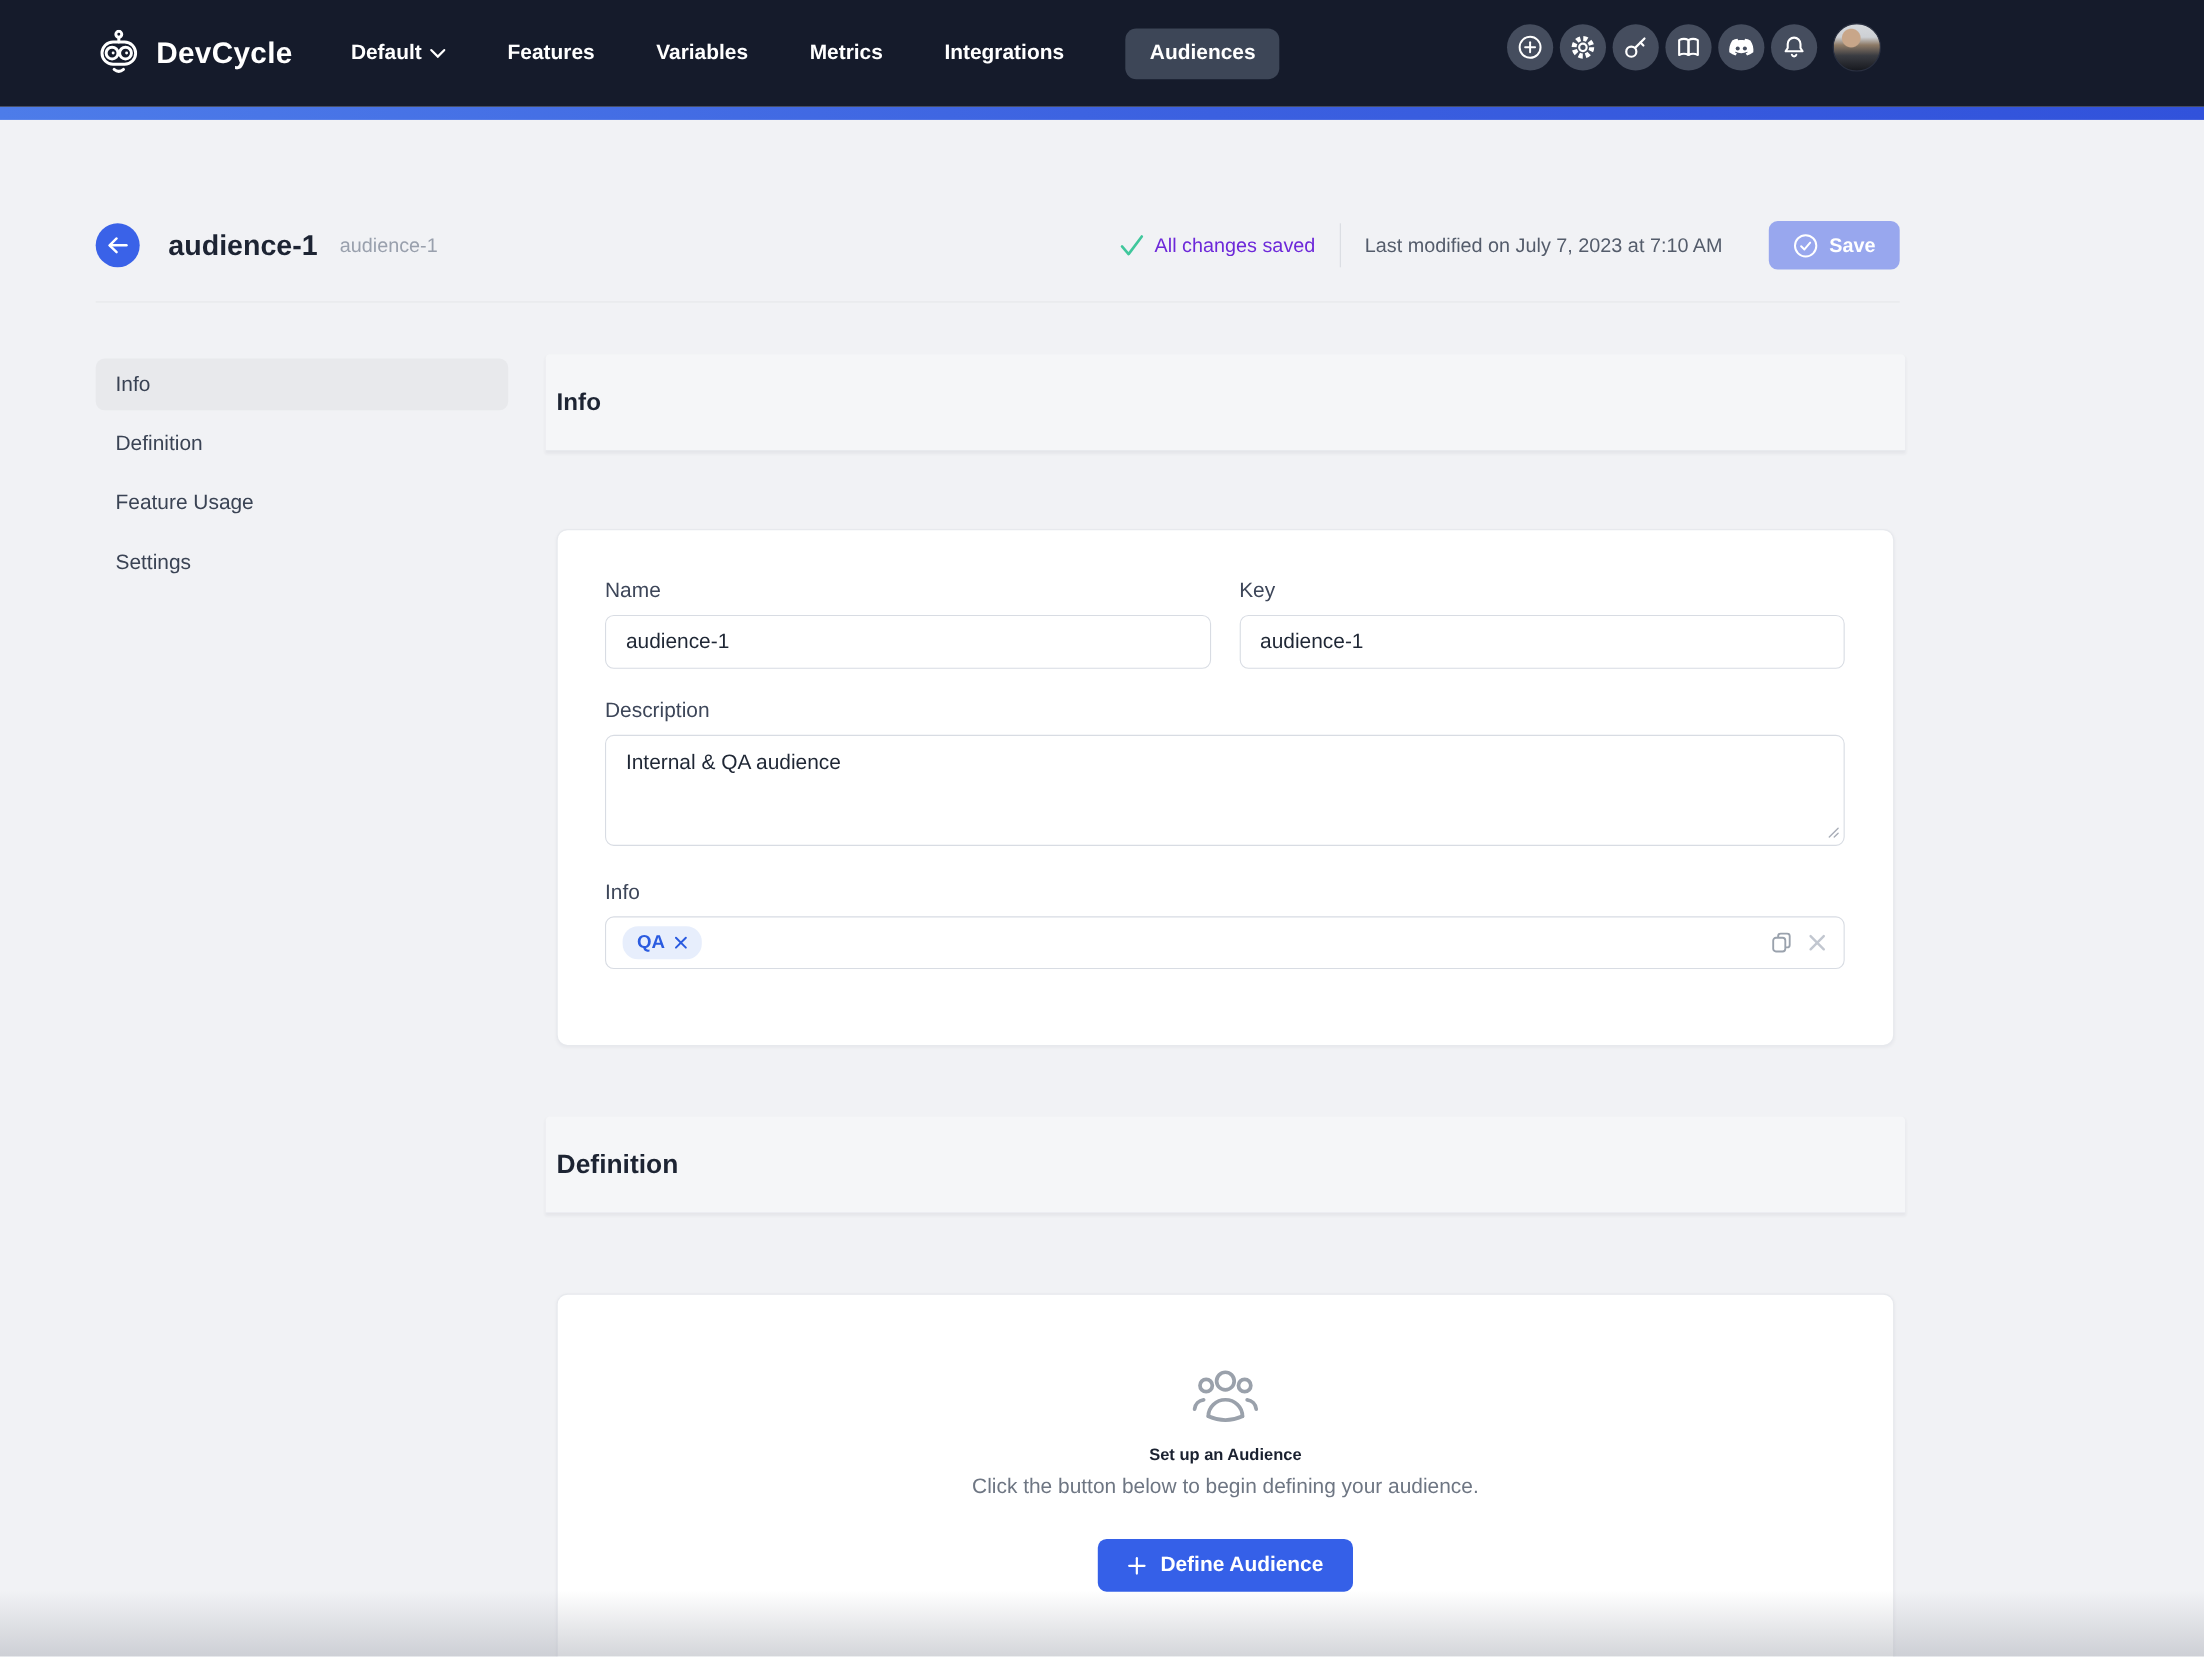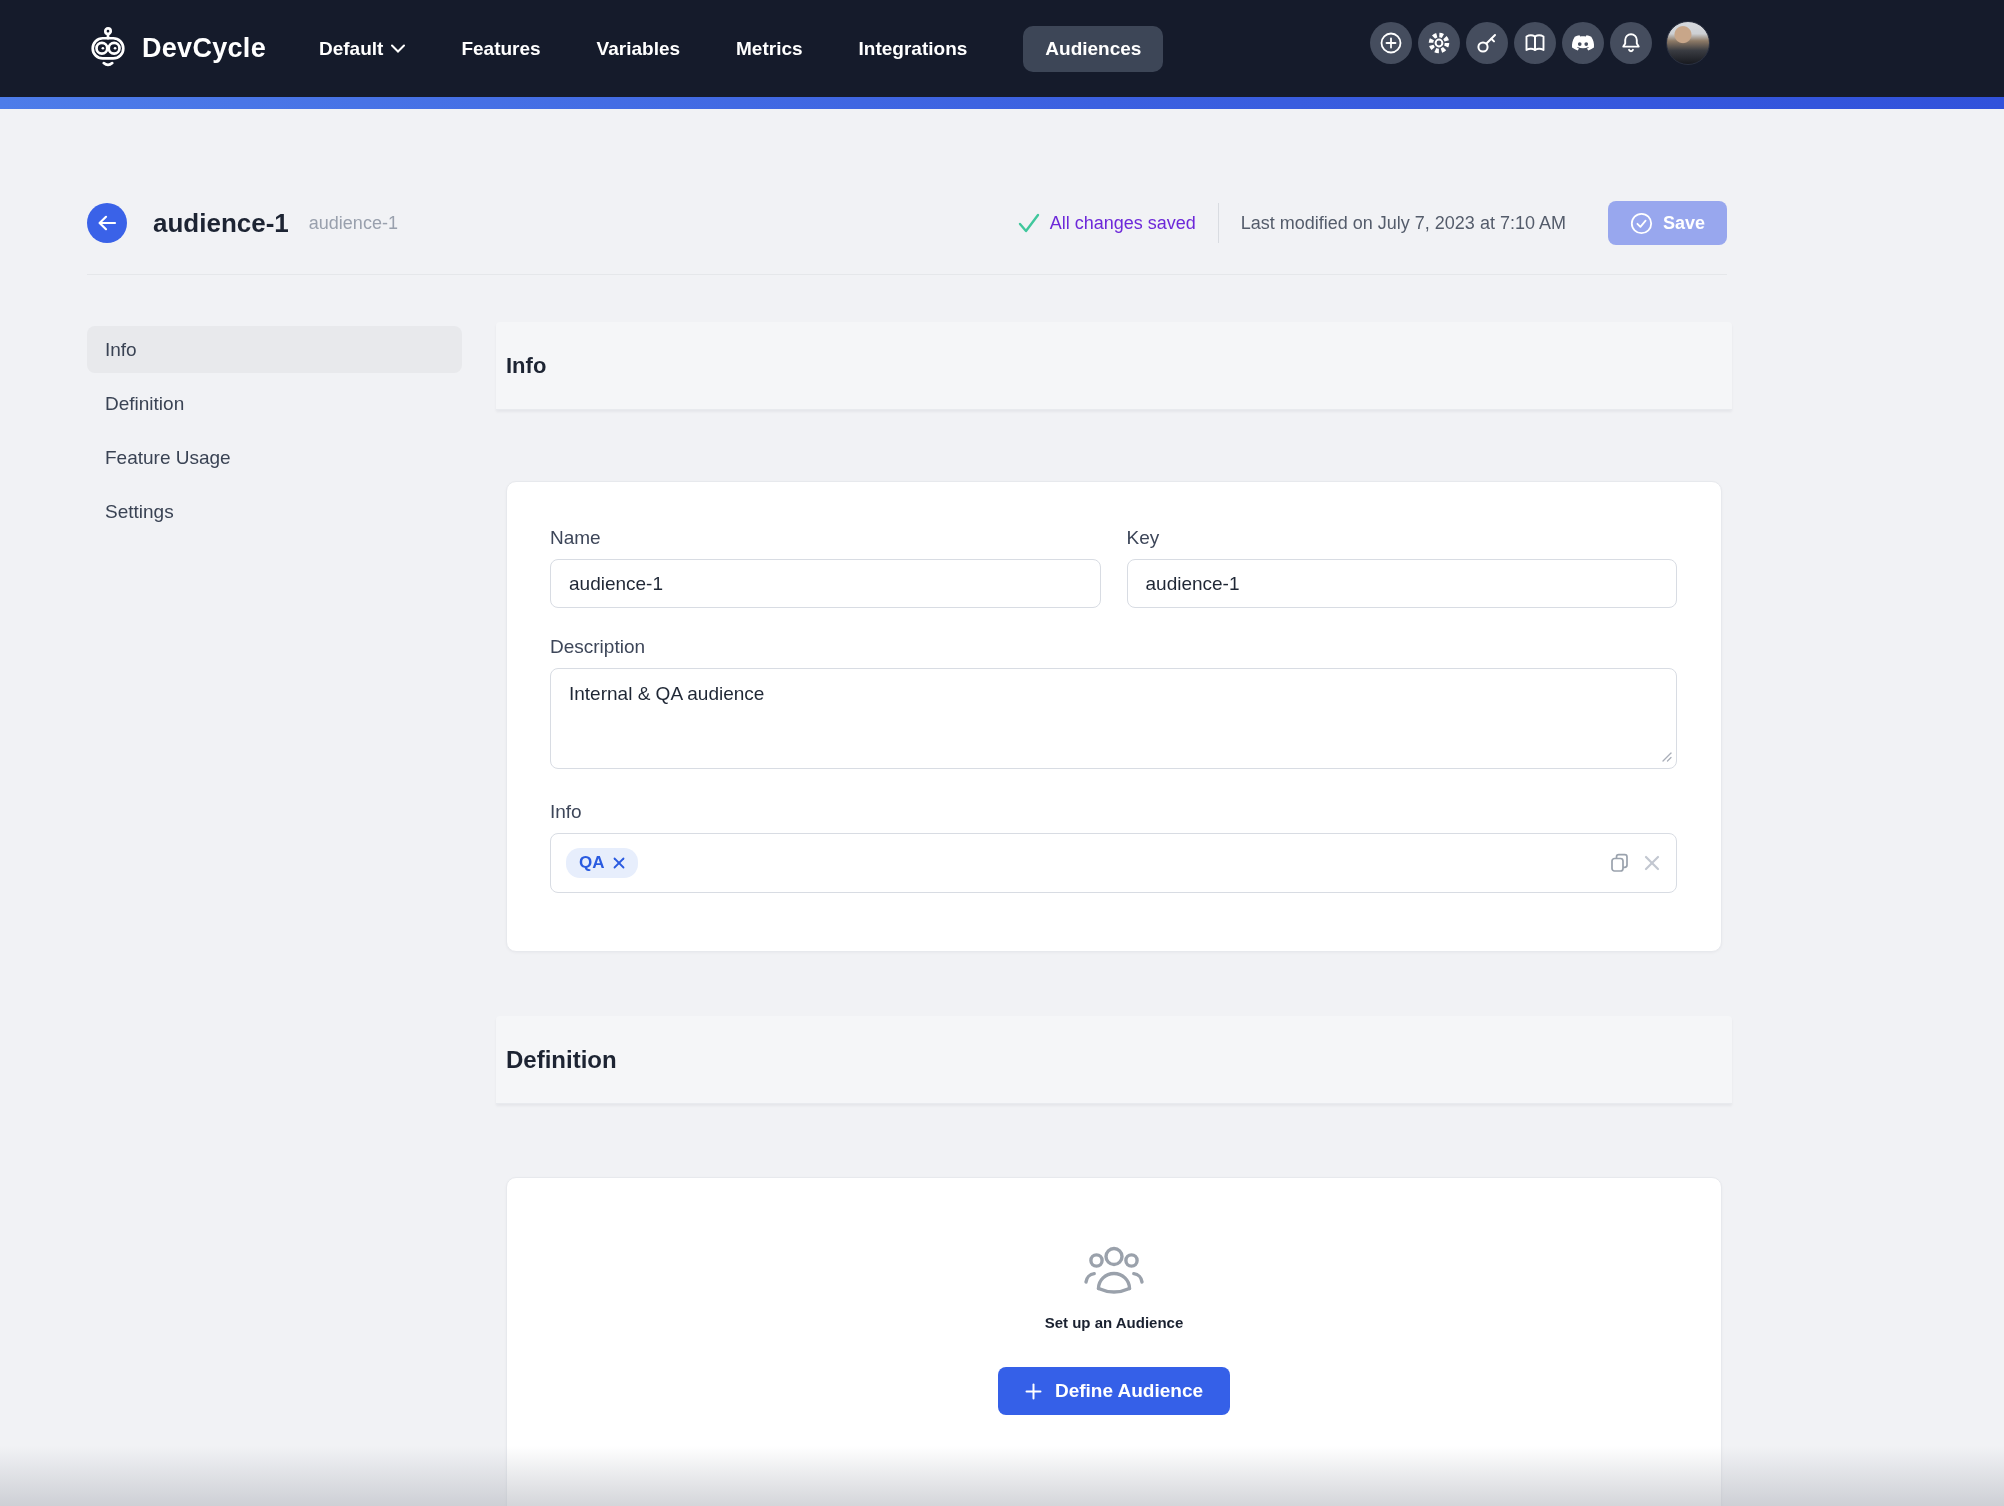--- a/index.html
+++ b/index.html
@@ -106,21 +106,21 @@
   .textarea-wrap { position:relative; }
   .desc-textarea {
     width:100%; height:101px; border:1px solid #d8dce3; border-radius:8px;
     padding:14px 18px; font-size:19px; color:#1f2735; font-family:inherit;
     resize:none; outline:none; display:block;
   }
   .resize-handle { position:absolute; right:5px; bottom:7px; color:#a9aeb8; }
 
   .tags-block { margin-top:32px; }
   .tags-box {
-    height:60px; border:1px solid #d8dce3; border-radius:8px; background:#fff;
+    height:48px; border:1px solid #d8dce3; border-radius:8px; background:#fff;
     display:flex; align-items:center; padding:0 15px;
   }
   .tag-chip {
     display:inline-flex; align-items:center; gap:8px;
     background:#e7eefc; color:#2a5be0; border-radius:14px;
     padding:5px 13px; font-size:17px; font-weight:600; cursor:default;
   }
   .tag-chip svg { cursor:pointer; }
   .tags-actions { margin-left:auto; display:flex; align-items:center; gap:12px; }
   .copy-icon { color:#9aa2ad; cursor:pointer; display:flex; }
@@ -353,20 +353,21 @@
             <circle cx="32" cy="12.5" r="8"></circle>
             <circle cx="14.5" cy="16.5" r="5.6"></circle>
             <circle cx="49.5" cy="16.5" r="5.6"></circle>
             <path d="M16.5 44.5 a15.5 15 0 0 1 31 0"></path>
             <path d="M16.5 44.5 q15.5 7 31 0"></path>
             <path d="M4 38 a9.5 9.5 0 0 1 8.2-8.4"></path>
             <path d="M60 38 a9.5 9.5 0 0 0-8.2-8.4"></path>
           </svg>
         </span>
         <div class="empty-title">Set up an Audience</div>
+        <div class="empty-subtitle">Click the button below to begin defining your audience.</div>
         <div>
           <button class="define-btn">
             <span style="display:flex;">
               <svg width="17" height="17" viewBox="0 0 17 17" stroke="#fff" stroke-width="2" stroke-linecap="round">
                   <line x1="8.5" y1="1.5" x2="8.5" y2="15.5"></line>
                   <line x1="1.5" y1="8.5" x2="15.5" y2="8.5"></line>
                 </svg>
             </span>
             <span>Define Audience</span>
           </button>

